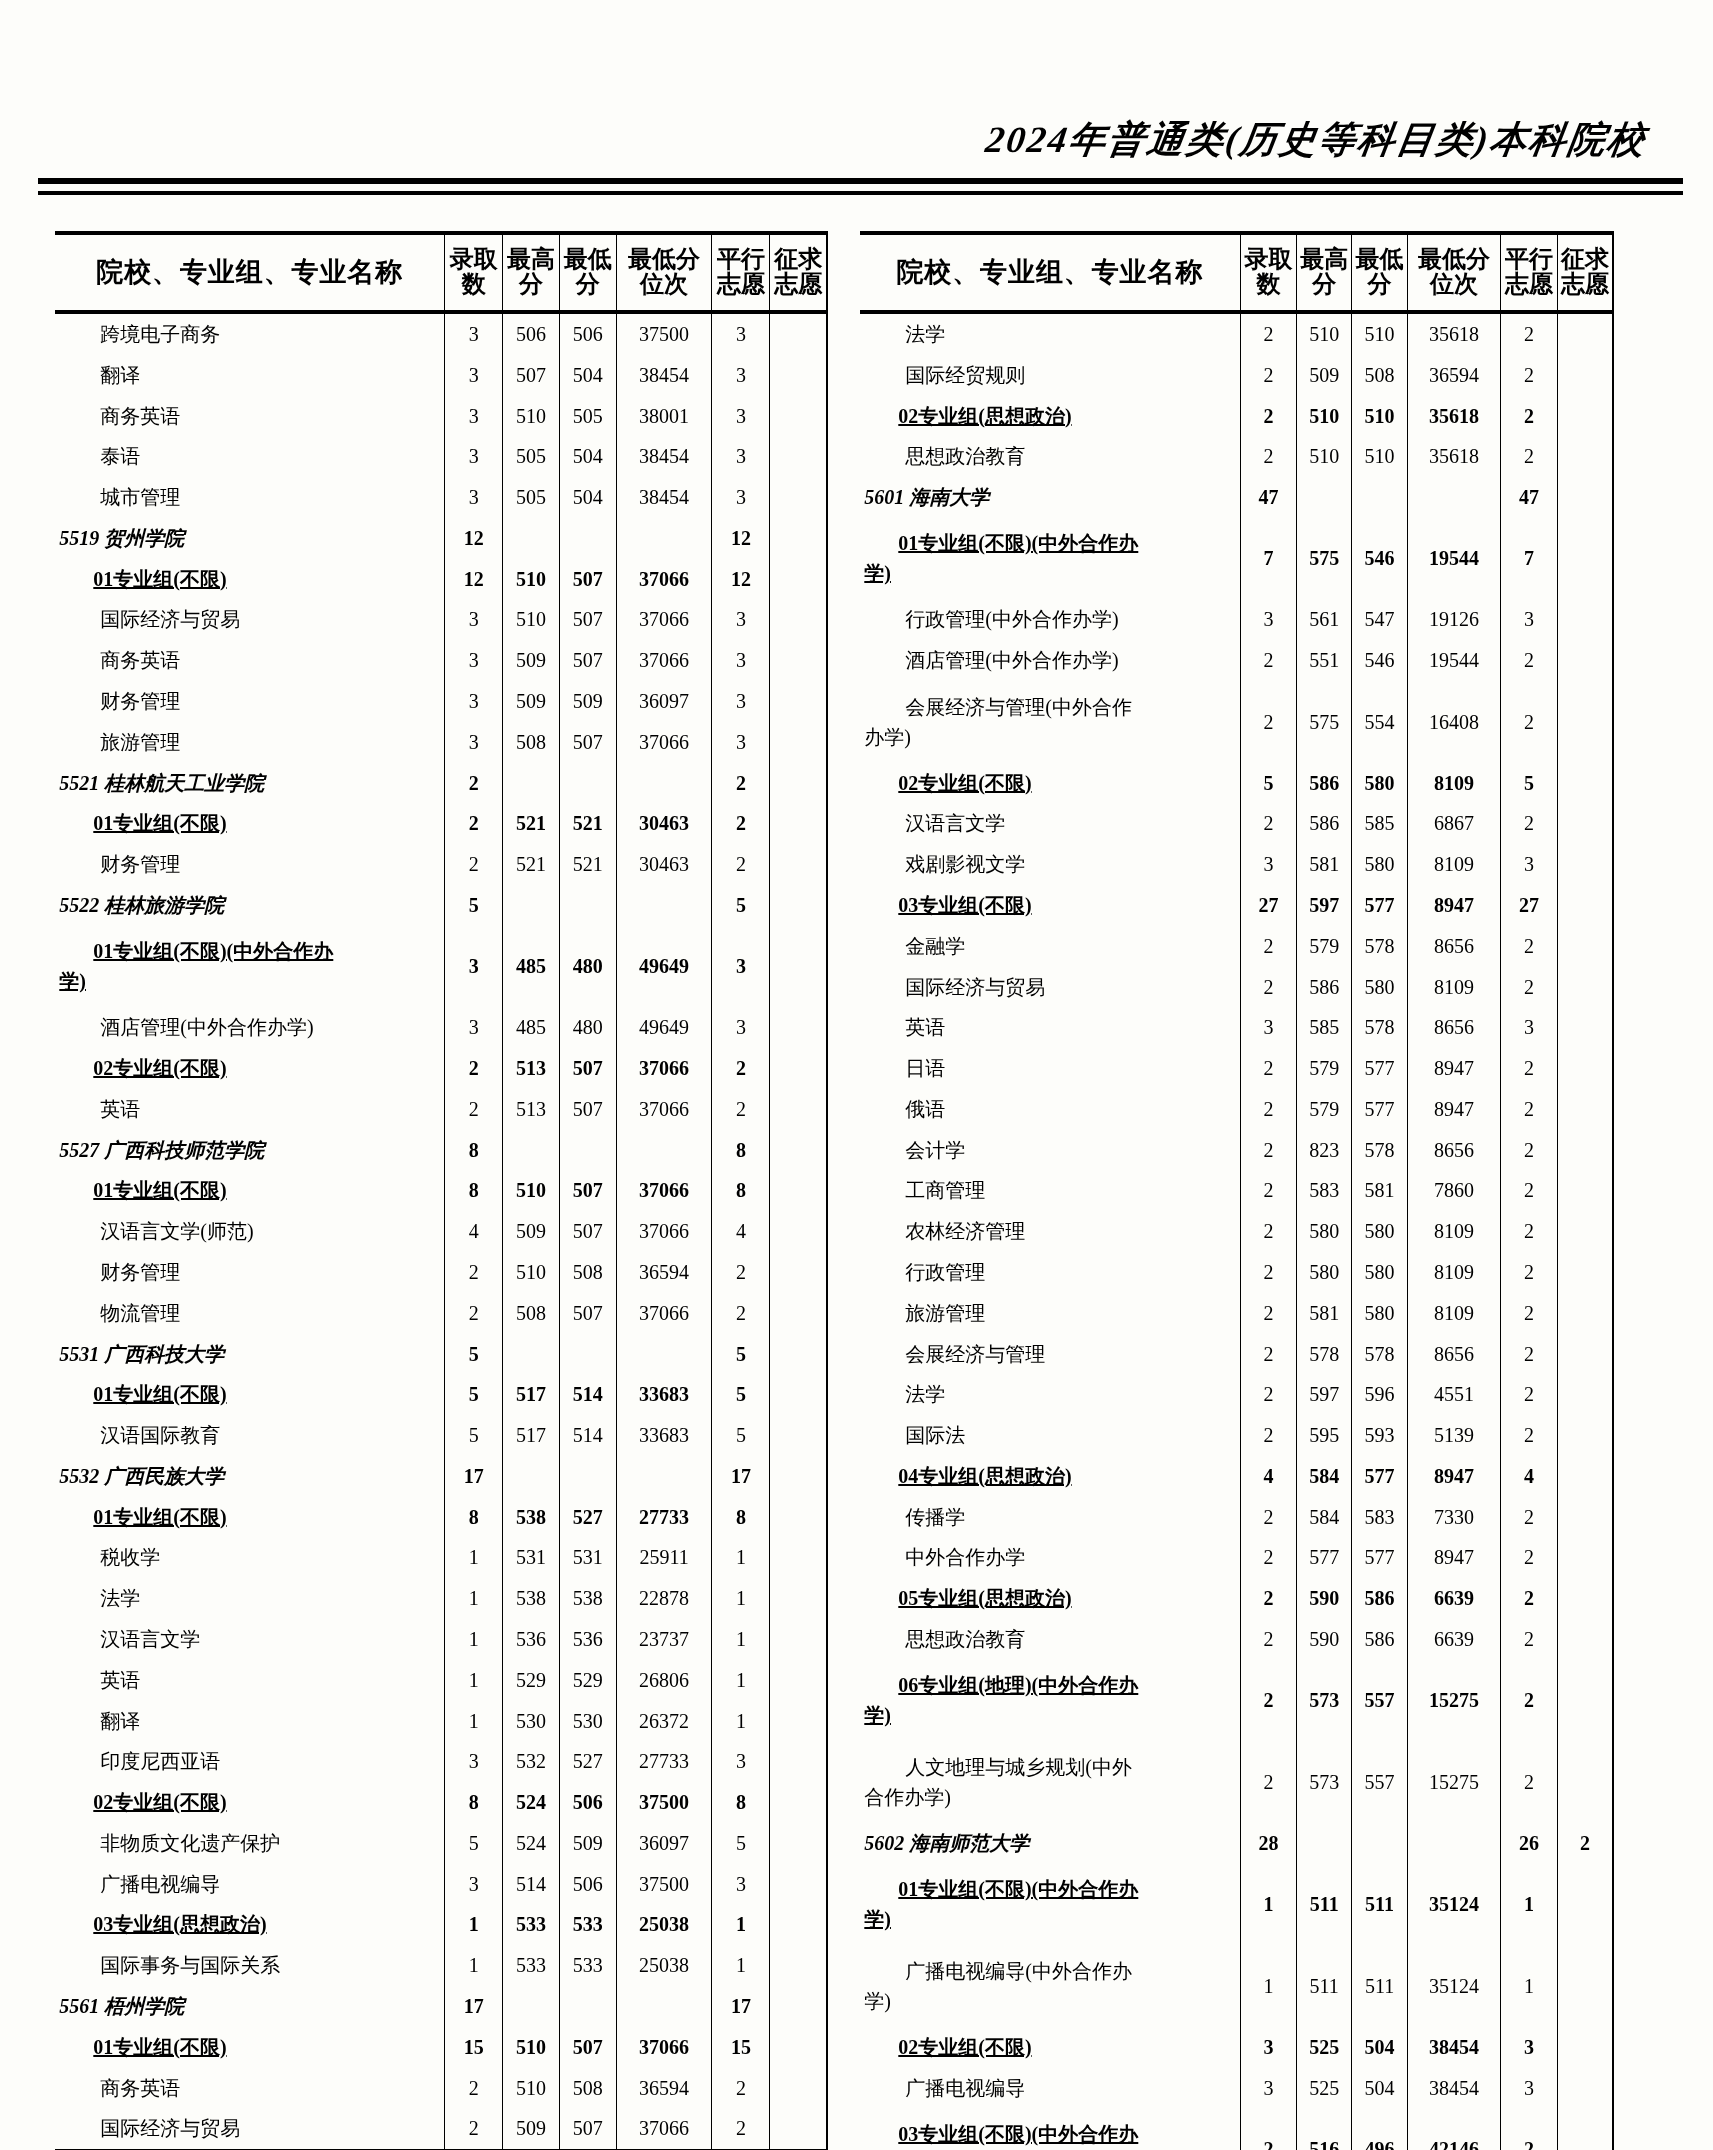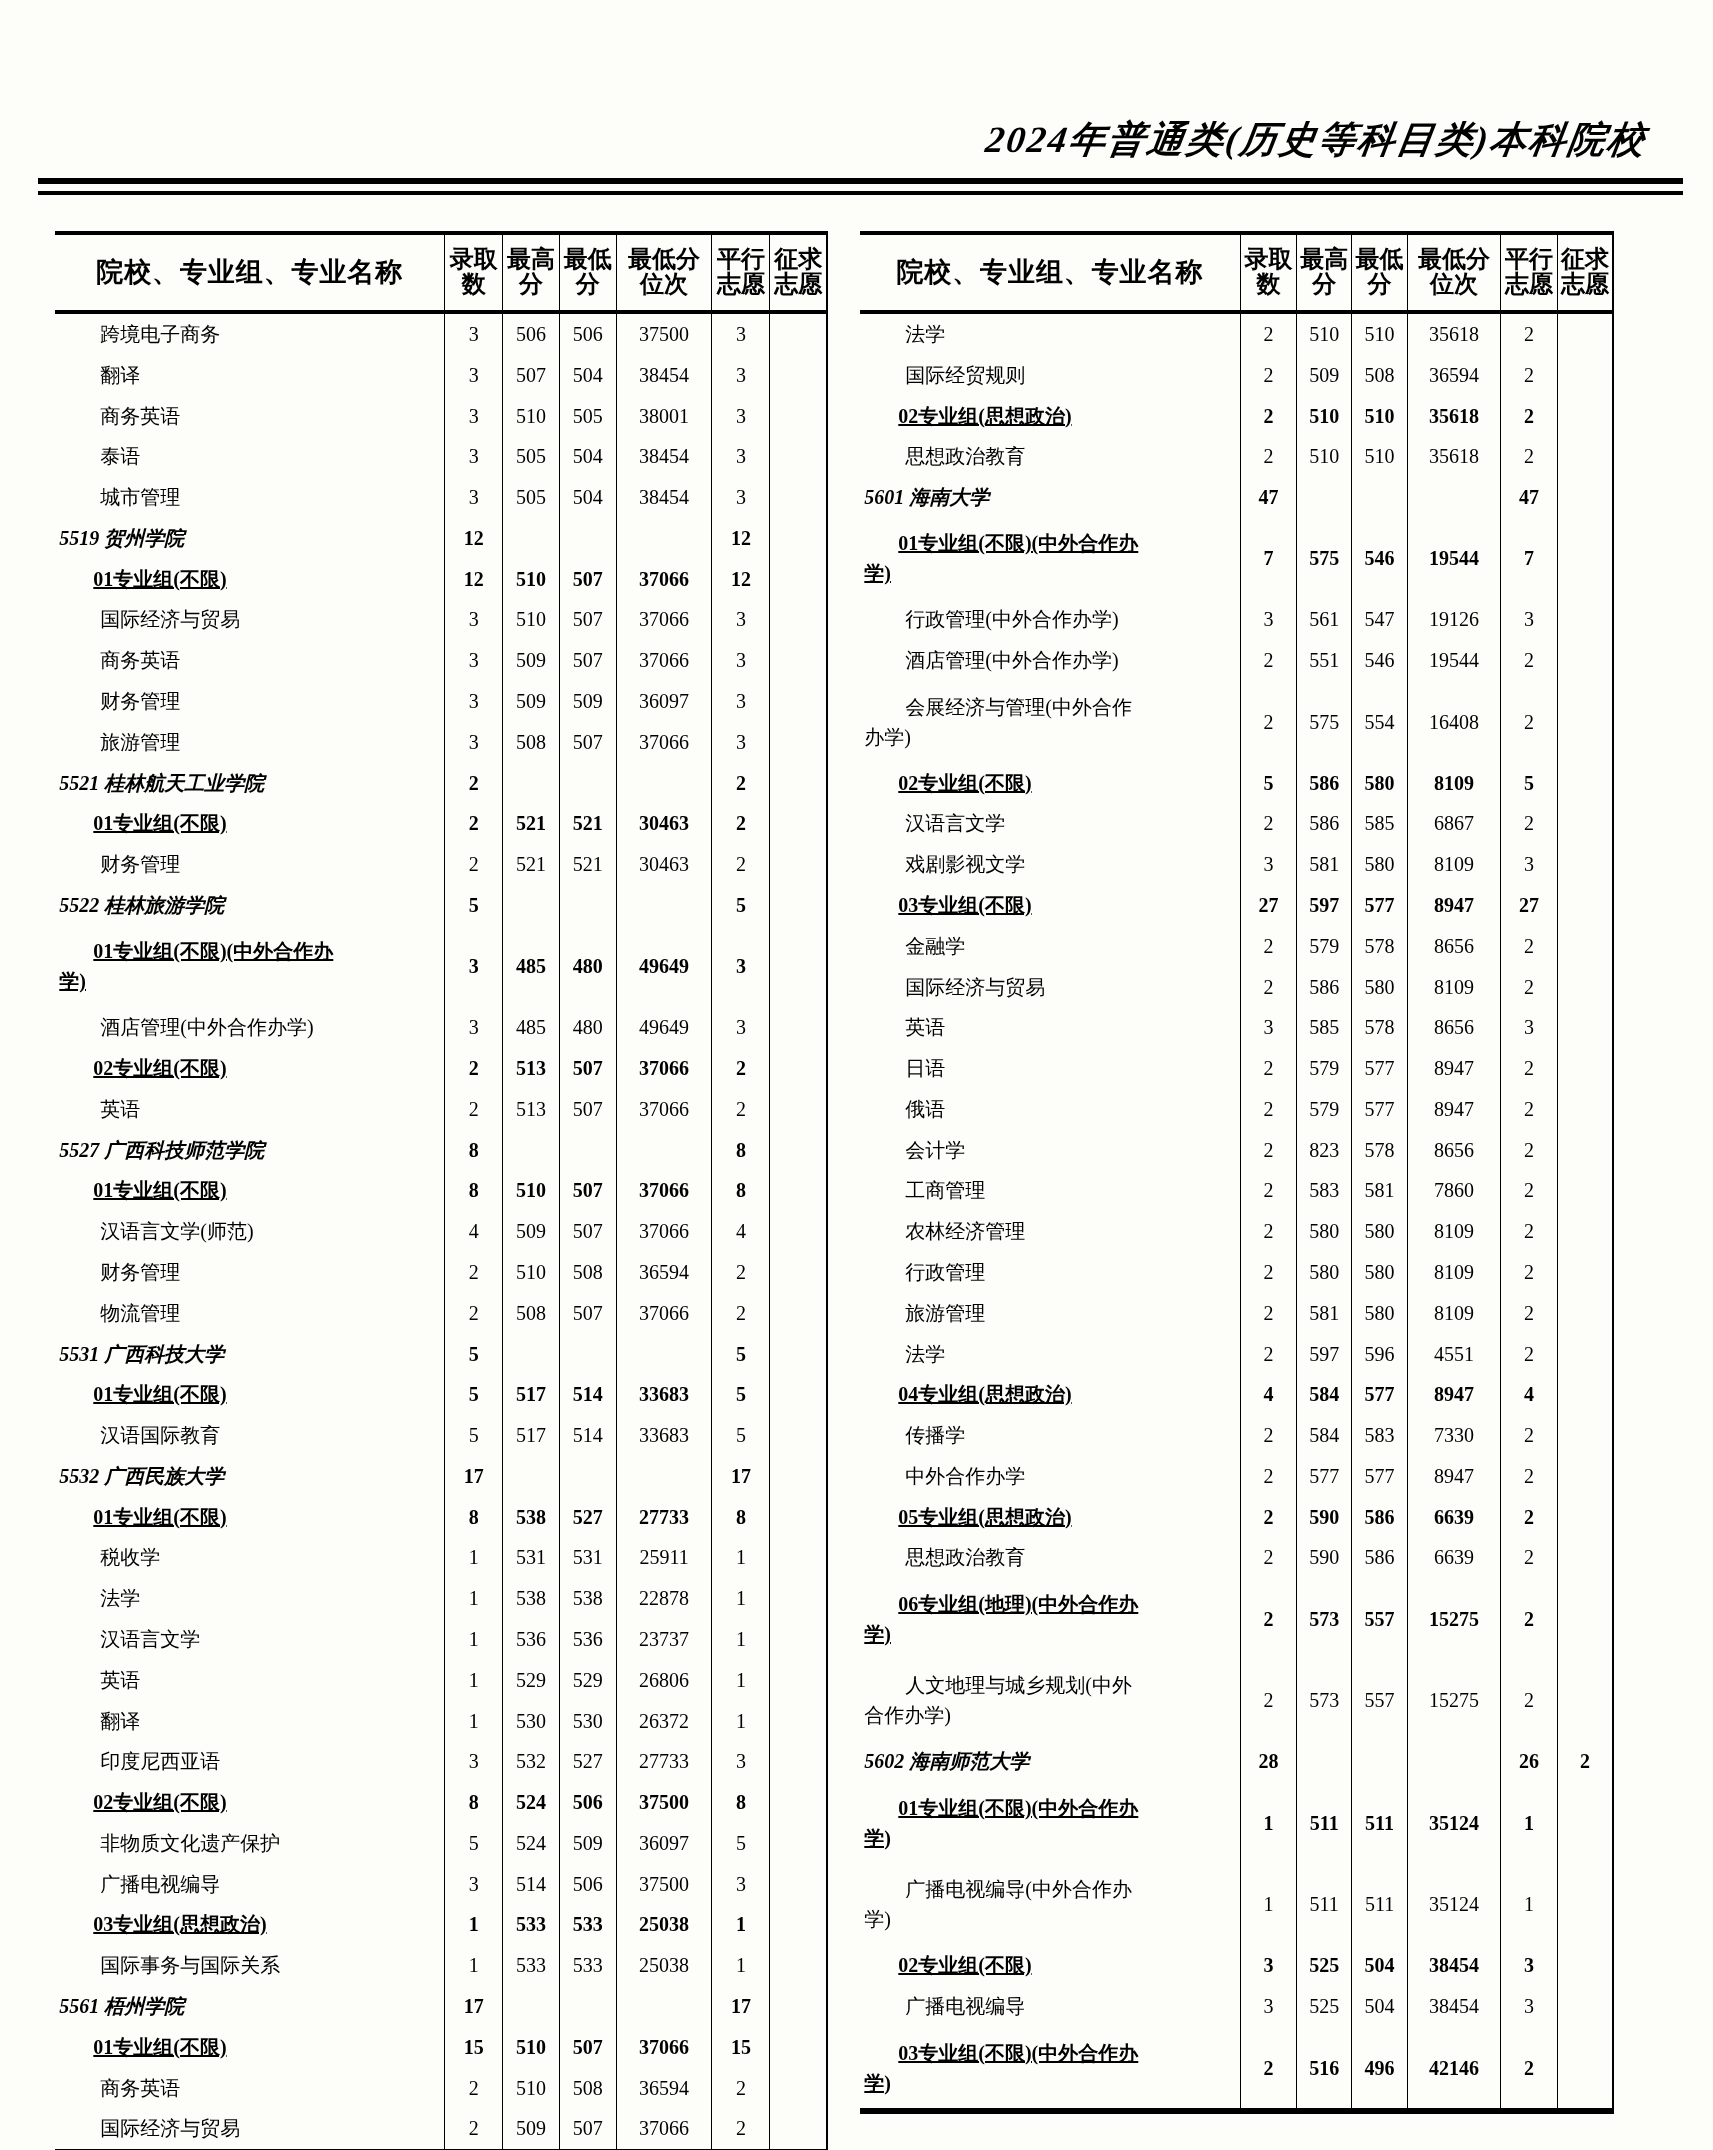--- a/index.html
+++ b/index.html
@@ -734,25 +734,43 @@
           <tr class="major">
             <td class="name">旅游管理</td>
             <td>2</td>
             <td>581</td>
             <td>580</td>
             <td>8109</td>
             <td>2</td>
             <td></td>
           </tr>
           <tr class="major">
+            <td class="name">会展经济与管理</td>
+            <td>2</td>
+            <td>578</td>
+            <td>578</td>
+            <td>8656</td>
+            <td>2</td>
+            <td></td>
+          </tr>
+          <tr class="major">
             <td class="name">法学</td>
             <td>2</td>
             <td>597</td>
             <td>596</td>
             <td>4551</td>
+            <td>2</td>
+            <td></td>
+          </tr>
+          <tr class="major">
+            <td class="name">国际法</td>
+            <td>2</td>
+            <td>595</td>
+            <td>593</td>
+            <td>5139</td>
             <td>2</td>
             <td></td>
           </tr>
           <tr class="group">
             <td class="name">04专业组(思想政治)</td>
             <td>4</td>
             <td>584</td>
             <td>577</td>
             <td>8947</td>
             <td>4</td>

